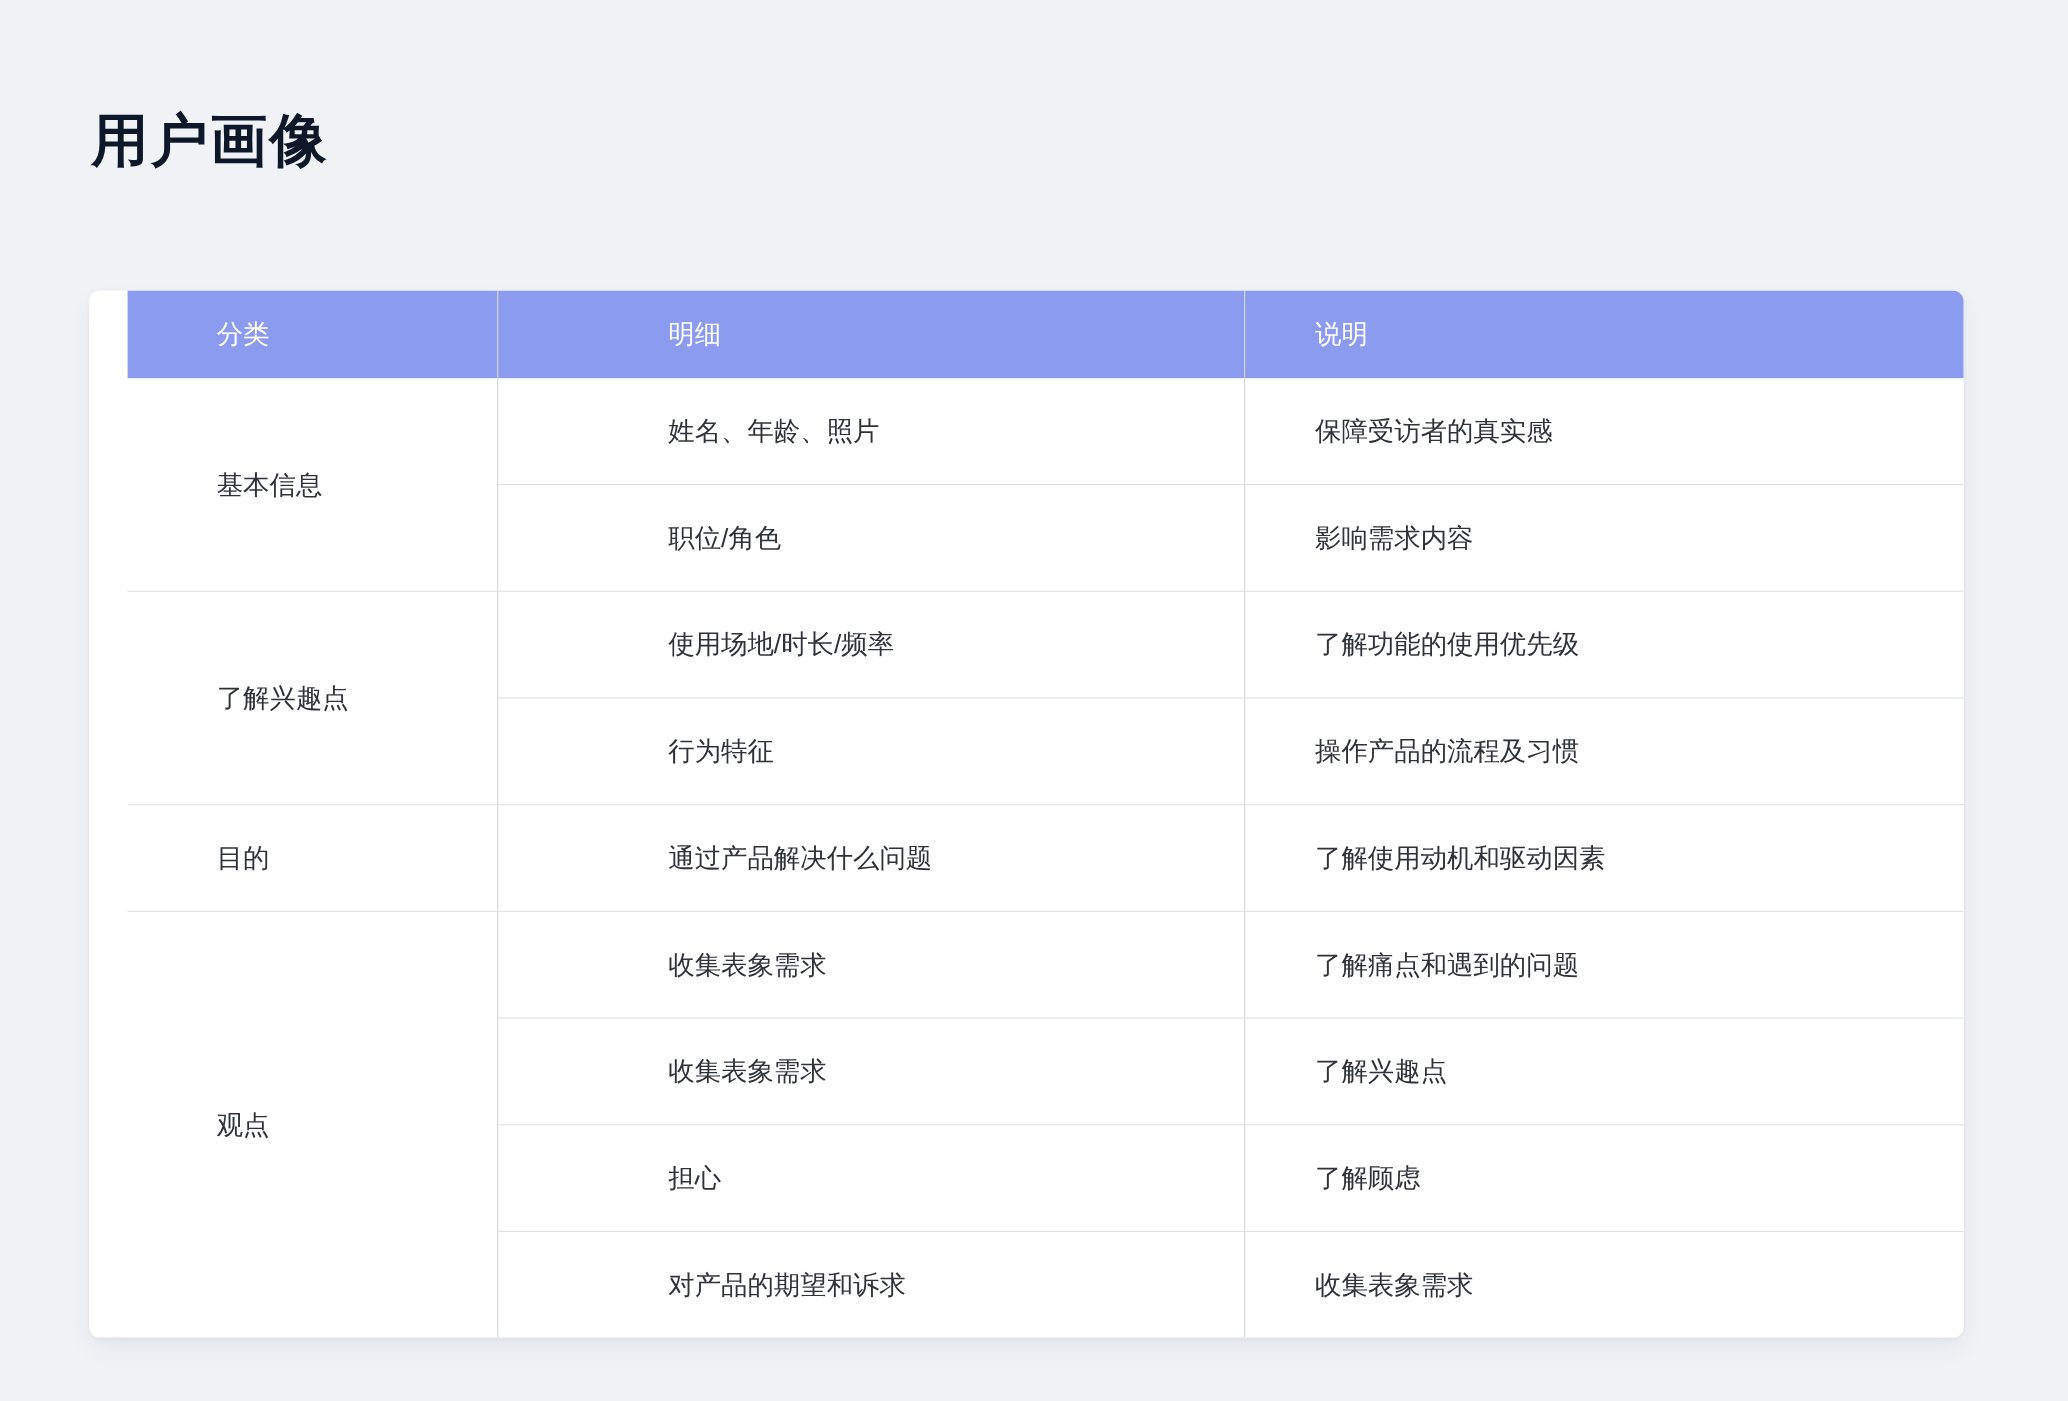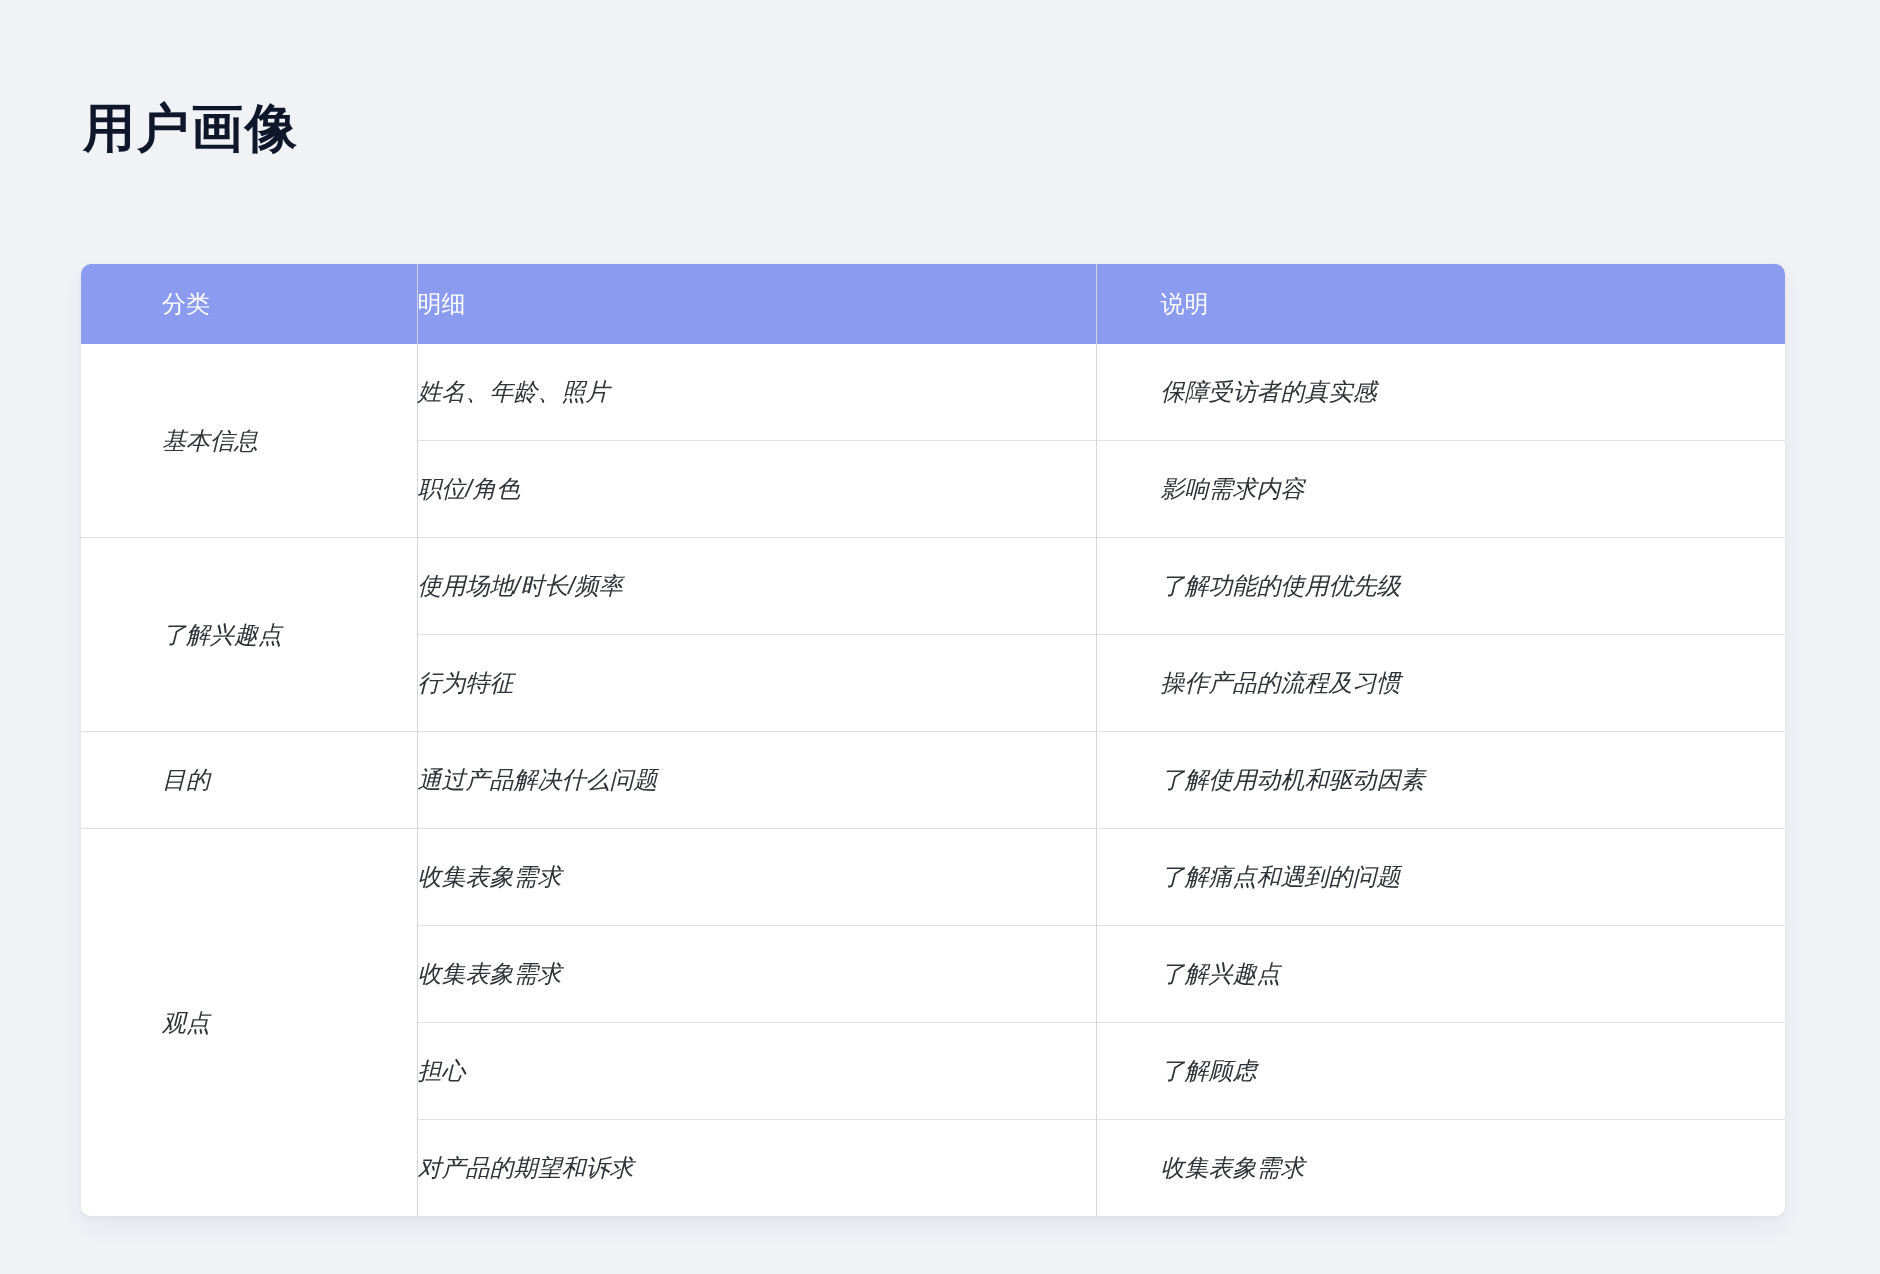--- a/index.html
+++ b/index.html
@@ -31,20 +31,21 @@
     width: 1704px;
     background: #FFFFFF;
     border-radius: 10px;
     overflow: hidden;
     box-shadow: 0 10px 24px rgba(45, 55, 90, 0.06), 0 2px 4px rgba(45, 55, 90, 0.04);
   }
   table.persona {
     width: 100%;
     border-collapse: collapse;
     table-layout: fixed;
+    margin-left: 35px;
   }
   table.persona col.w1 { width: 336px; }
   table.persona col.w2 { width: 679px; }
   table.persona col.w3 { width: 689px; }
 
   table.persona th {
     height: 80px;
     background: #8B9CF0;
     color: #FFFFFF;
     font-size: 24px;
@@ -55,30 +56,29 @@
   }
   table.persona td {
     height: 96px;
     font-size: 24px;
     color: #2F3237;
     text-align: left;
     vertical-align: middle;
     padding: 0;
     background: #FFFFFF;
     border-top: 1px solid #DFE1E7;
-    font-style: italic;
   }
   table.persona tbody tr:first-child td { border-top: none; }
 
   
   table.persona .vline { border-left: 1px solid #D3D6DE; }
 
   
   table.persona .p1 { padding-left: 81px; }
-  table.persona .p2 { }
+  table.persona .p2 { padding-left: 155px; }
   table.persona .p3 { padding-left: 64px; }
 </style>
 </head>
 <body>
 
 <div class="page-title">用户画像</div>
 
 <div class="table-wrap">
   <table class="persona">
     <colgroup>

